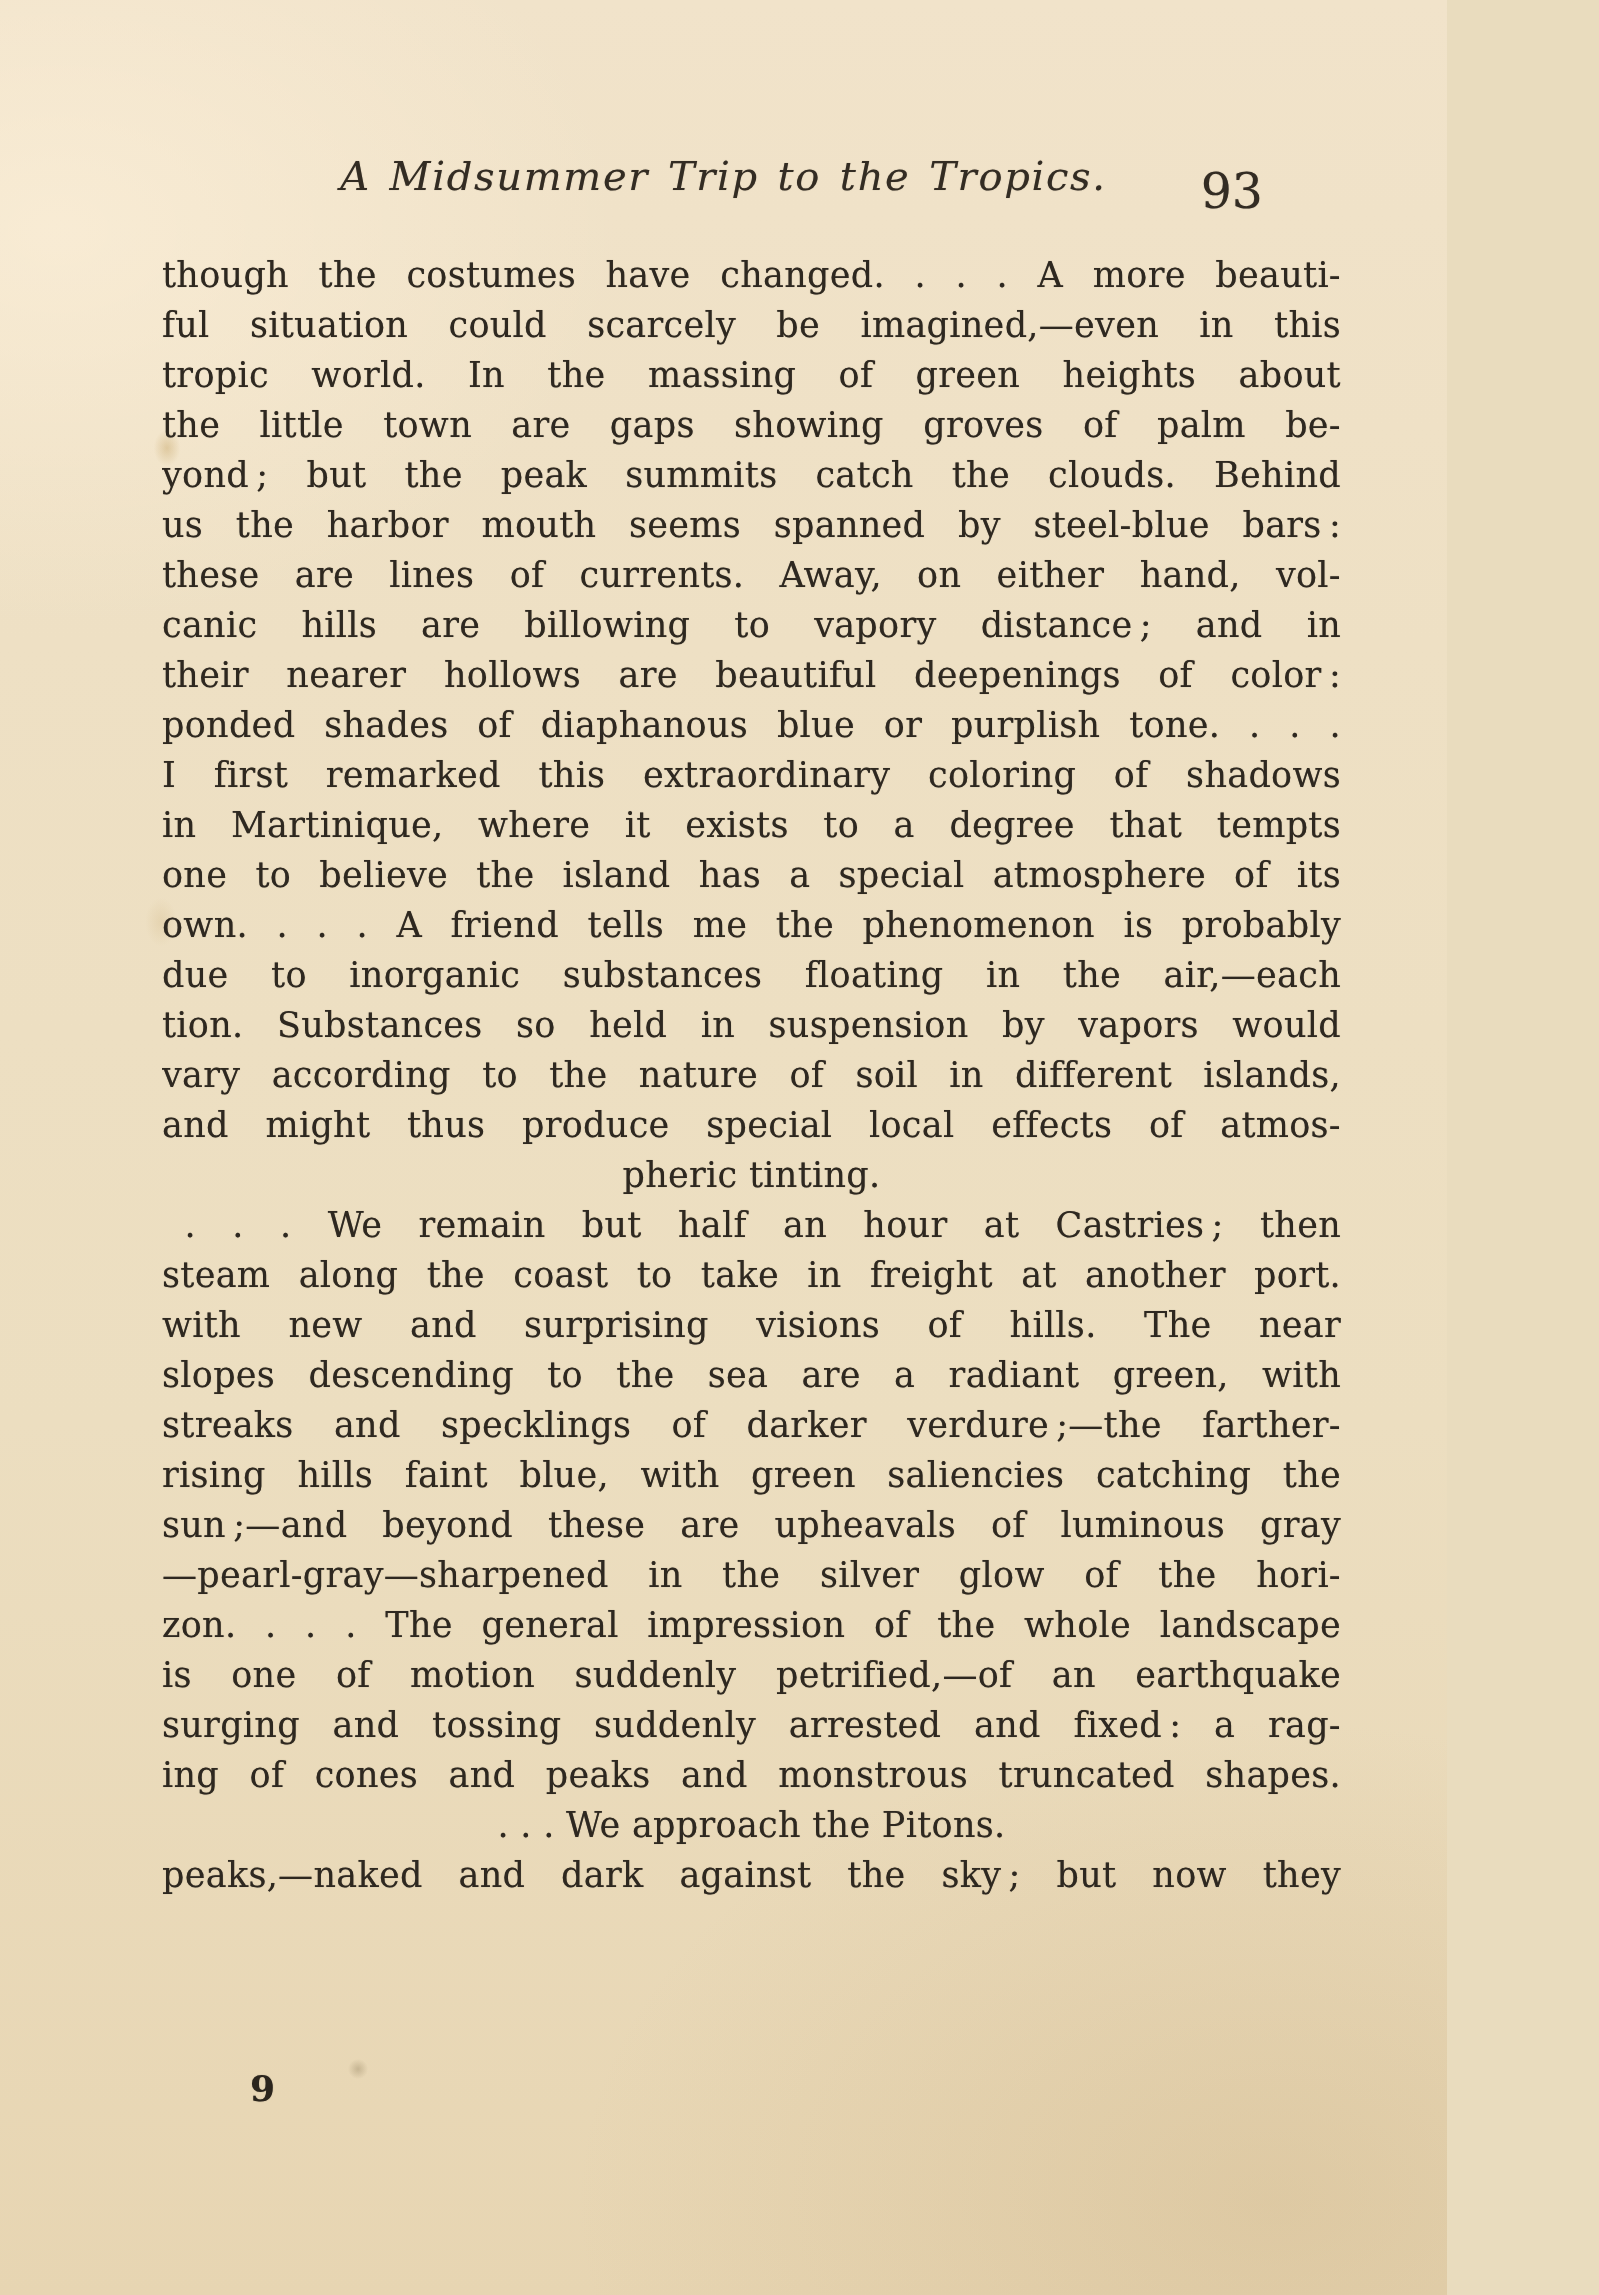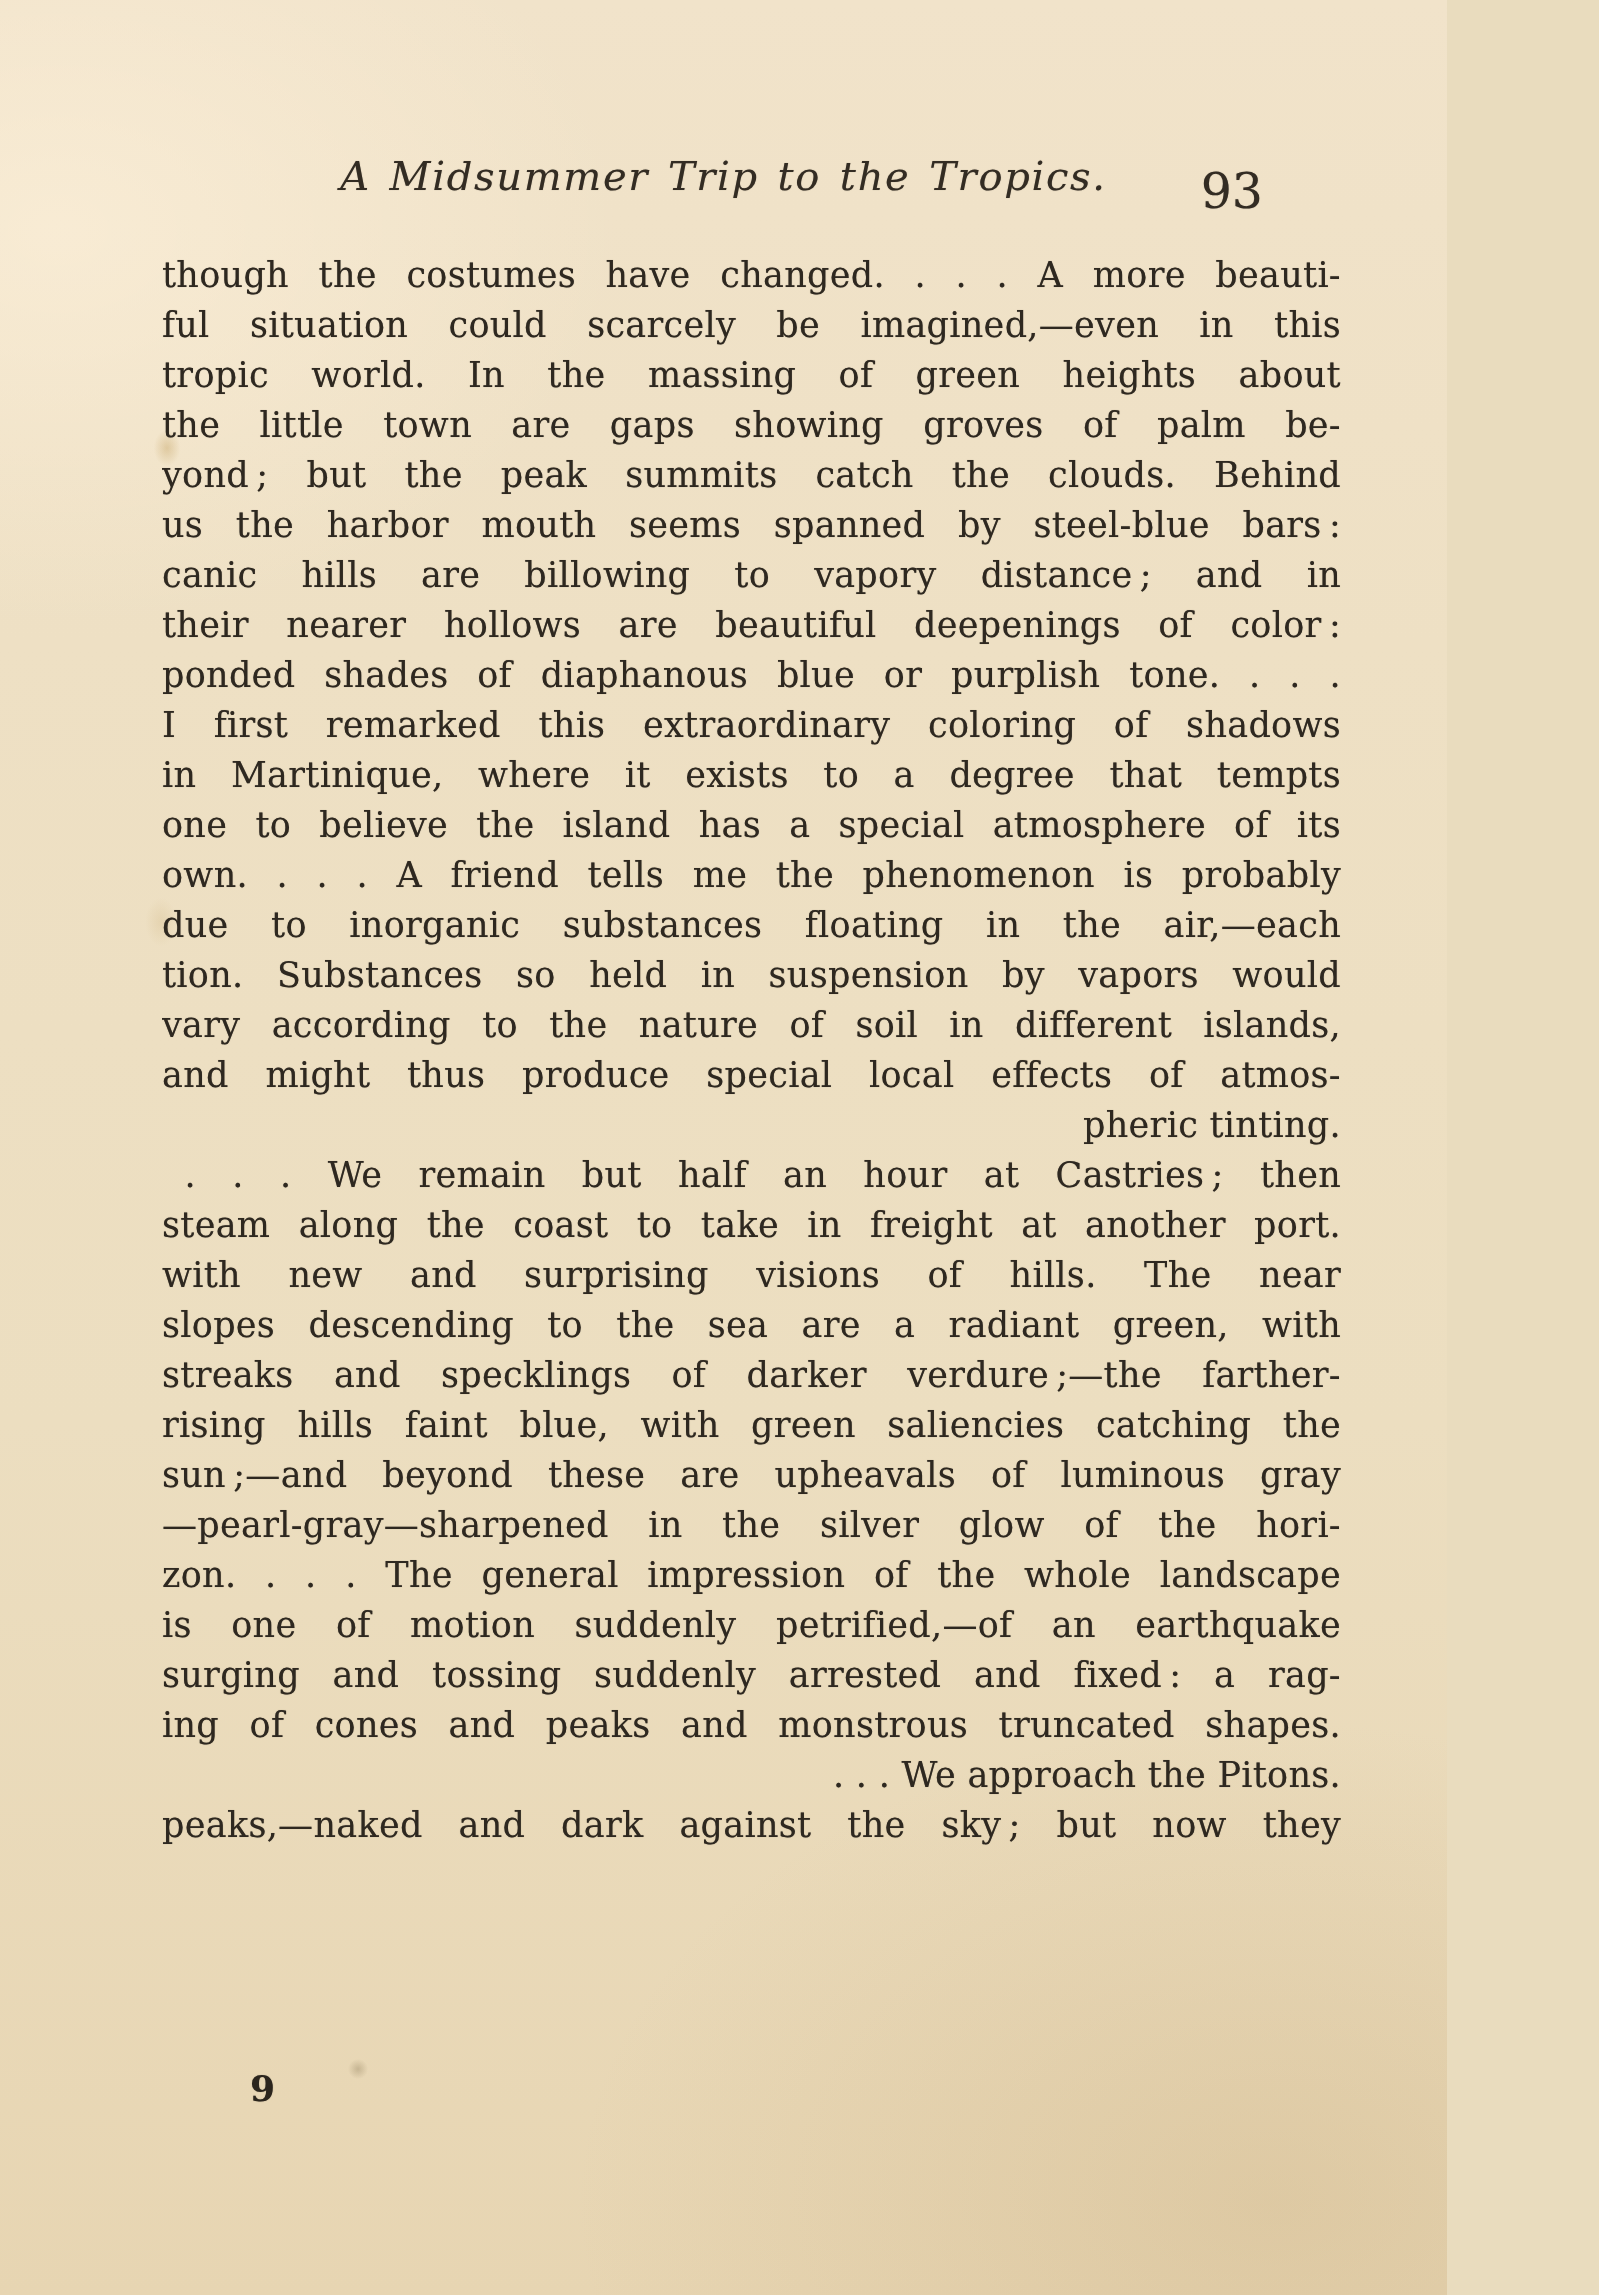--- a/index.html
+++ b/index.html
@@ -59,21 +59,21 @@
     font-size: 35px;
     line-height: 50px;
     letter-spacing: 0.3px;
     color: #2e2820;
     text-shadow: 0 0 0.7px rgba(46,40,32,0.55);
   }
   .line {
     height: 50px;
     white-space: normal;
     overflow: hidden;
-    text-align: right;
+    text-align: center;
   }
   .line.j {
     text-align: justify;
     text-align-last: justify;
     -moz-text-align-last: justify;
   }
   .line.ind {
     padding-left: 22.6px;
   }
   .signature {
@@ -97,20 +97,21 @@
   </header>
 
   <main class="text-block">
     <div id="body-lines">
         <div class="line j">though the costumes have changed. . . . A more beauti-</div>
         <div class="line j">ful situation could scarcely be imagined,—even in this</div>
         <div class="line j">tropic world. In the massing of green heights about</div>
         <div class="line j">the little town are gaps showing groves of palm be-</div>
         <div class="line j">yond ; but the peak summits catch the clouds. Behind</div>
         <div class="line j">us the harbor mouth seems spanned by steel-blue bars :</div>
+        <div class="line j">these are lines of currents. Away, on either hand, vol-</div>
         <div class="line j">canic hills are billowing to vapory distance ; and in</div>
         <div class="line j">their nearer hollows are beautiful deepenings of color :</div>
         <div class="line j">ponded shades of diaphanous blue or purplish tone. . . .</div>
         <div class="line j">I first remarked this extraordinary coloring of shadows</div>
         <div class="line j">in Martinique, where it exists to a degree that tempts</div>
         <div class="line j">one to believe the island has a special atmosphere of its</div>
         <div class="line j">own. . . . A friend tells me the phenomenon is probably</div>
         <div class="line j">due to inorganic substances floating in the air,—each</div>
         <div class="line j">tion. Substances so held in suspension by vapors would</div>
         <div class="line j">vary according to the nature of soil in different islands,</div>

